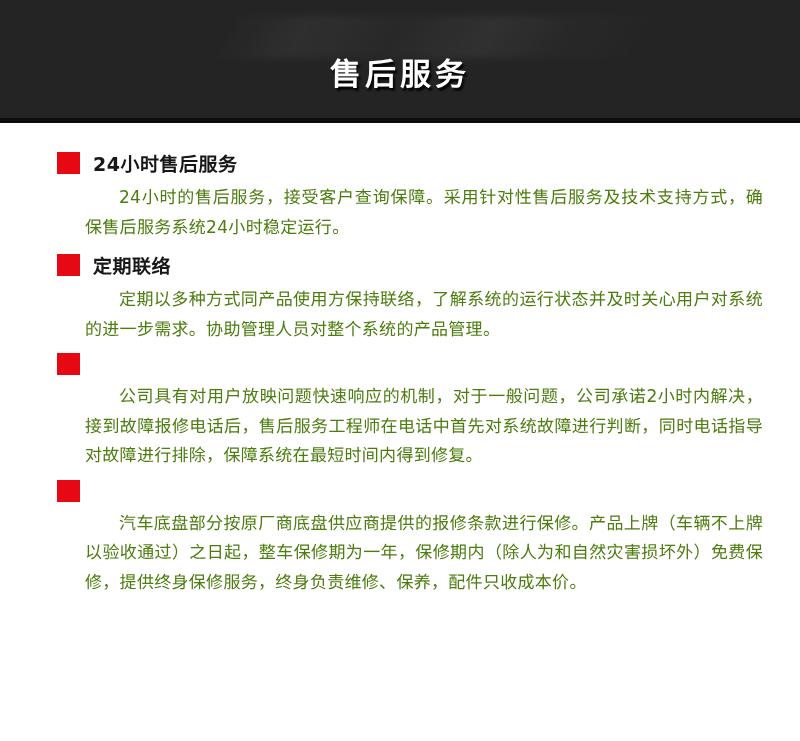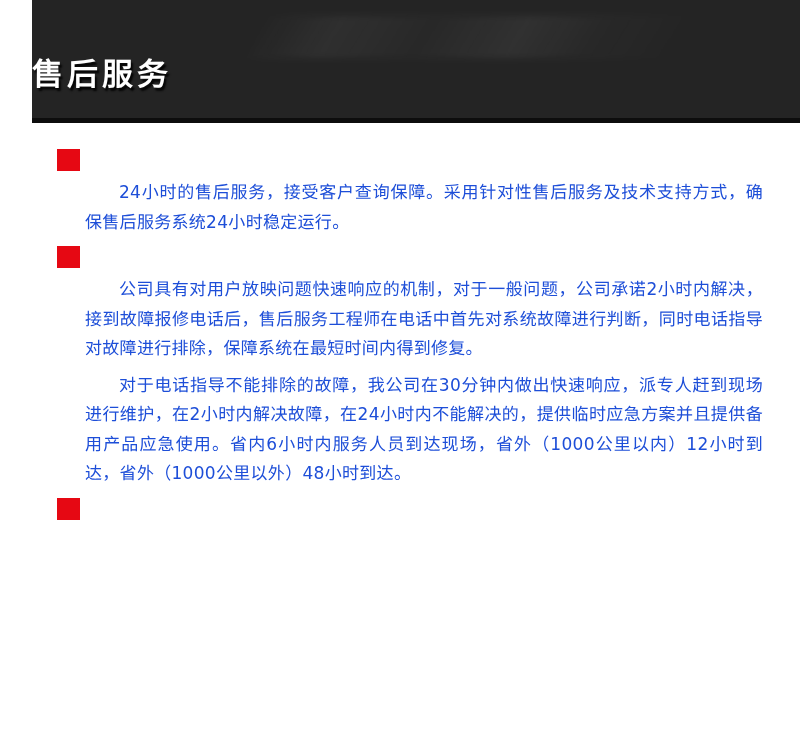--- a/index.html
+++ b/index.html
@@ -17,23 +17,22 @@
     overflow: hidden;
   }
   
   .banner {
     position: relative;
     height: 123px;
     background: #242424;
     border-bottom: 5px solid #0d0d0d;
     display: flex;
     align-items: flex-end;
-    justify-content: flex-start;
+    justify-content: center;
     overflow: hidden;
-    margin-left: 32px;
   }
   .watermark {
     position: absolute;
     top: 16px;
     left: 225px;
     width: 420px;
     height: 42px;
     background: linear-gradient(100deg,
       rgba(255,255,255,0.00) 0%,
       rgba(255,255,255,0.05) 18%,
@@ -74,56 +73,62 @@
     font-size: 19px;
     font-weight: 700;
     color: #171717;
     letter-spacing: 0.5px;
   }
   .sec p {
     margin: 7px 0 0 28px;
     width: 678px;
     font-size: 17px;
     line-height: 29.5px;
-    color: #1d4ed8;
+    color: #4d7c0f;
     text-indent: 2em;
     text-align: justify;
     letter-spacing: 0.3px;
   }
 </style>
 </head>
 <body>
 
 <div class="page">
 
   <header class="banner">
     <div class="watermark"></div>
     <h1 class="banner-title">售后服务</h1>
   </header>
 
   <main class="content">
 
     <section class="sec">
       <div class="sec-head">
         <span class="bullet"></span>
+        <h2 class="sec-title">24小时售后服务</h2>
       </div>
       <p>24小时的售后服务，接受客户查询保障。采用针对性售后服务及技术支持方式，确保售后服务系统24小时稳定运行。</p>
     </section>
 
     <section class="sec">
+      <div class="sec-head">
+        <span class="bullet"></span>
+        <h2 class="sec-title">定期联络</h2>
+      </div>
+      <p>定期以多种方式同产品使用方保持联络，了解系统的运行状态并及时关心用户对系统的进一步需求。协助管理人员对整个系统的产品管理。</p>
     </section>
 
     <section class="sec">
       <div class="sec-head">
         <span class="bullet"></span>
       </div>
       <p>公司具有对用户放映问题快速响应的机制，对于一般问题，公司承诺2小时内解决，接到故障报修电话后，售后服务工程师在电话中首先对系统故障进行判断，同时电话指导对故障进行排除，保障系统在最短时间内得到修复。</p>
-      <p>对于电话指导不能排除的故障，我公司在30分钟内做出快速响应，派专人赶到现场进行维护，在2小时内解决故障，在24小时内不能解决的，提供临时应急方案并且提供备用产品应急使用。省内6小时内服务人员到达现场，省外（1000公里以内）12小时到达，省外（1000公里以外）48小时到达。</p>
     </section>
 
     <section class="sec">
       <div class="sec-head">
         <span class="bullet"></span>
       </div>
+      <p>汽车底盘部分按原厂商底盘供应商提供的报修条款进行保修。产品上牌（车辆不上牌以验收通过）之日起，整车保修期为一年，保修期内（除人为和自然灾害损坏外）免费保修，提供终身保修服务，终身负责维修、保养，配件只收成本价。</p>
     </section>
 
   </main>
 </div>
 
 </body></html>

